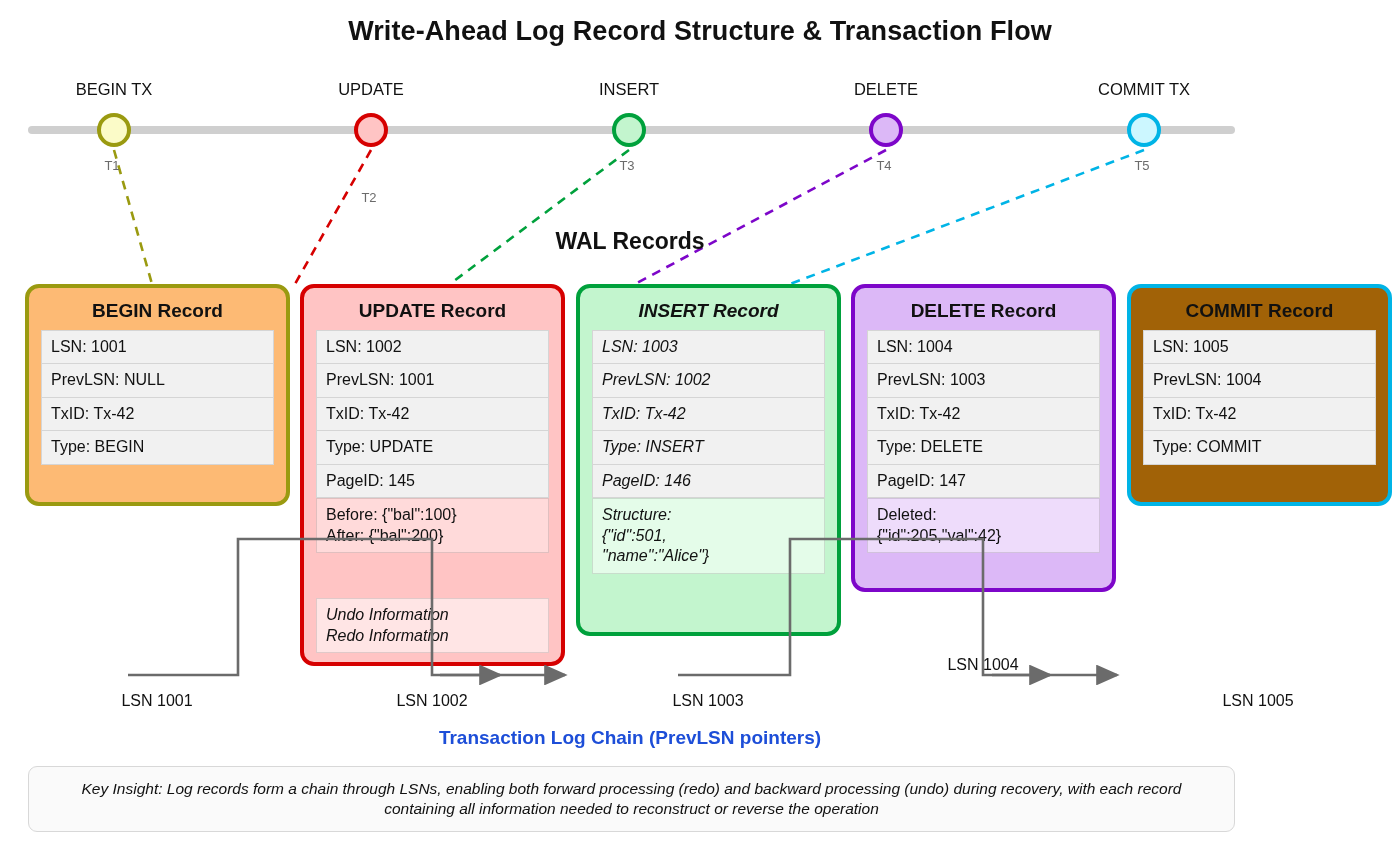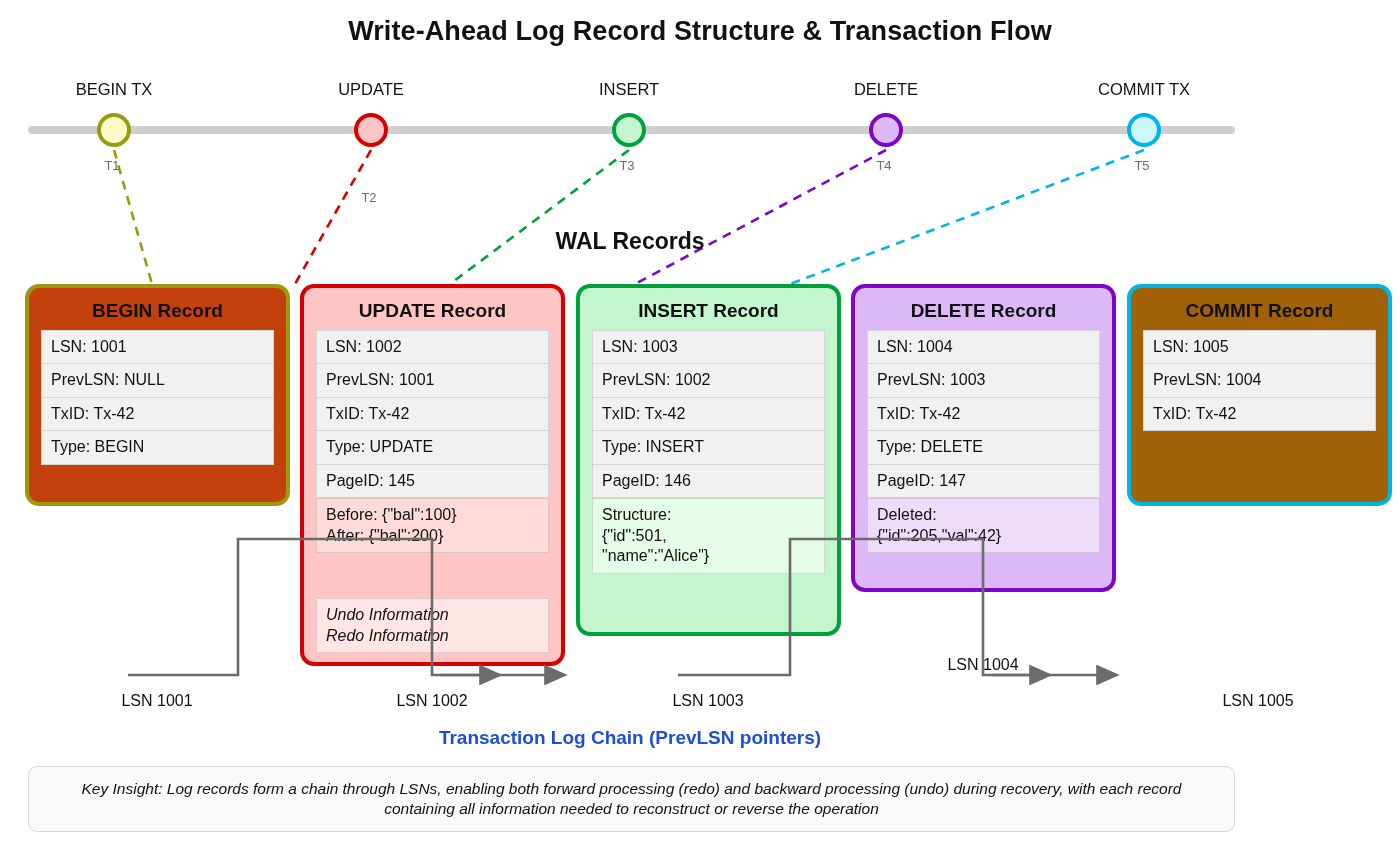--- a/index.html
+++ b/index.html
@@ -147,21 +147,21 @@
       <div class="tl-dot" style="left: 886px; border-color: rgb(125, 6, 201); background: rgb(220, 184, 247);"></div>
       <div class="tl-tick" style="left: 884px;">T4</div>
       <div class="tl-label" style="left: 1144px;">COMMIT TX</div>
       <div class="tl-dot" style="left: 1144px; border-color: rgb(0, 180, 230); background: rgb(204, 247, 255);"></div>
       <div class="tl-tick" style="left: 1142px;">T5</div>
     </div>
 
   <div class="wal-heading">WAL Records</div>
 
   <div id="records">
-      <div class="card" style="left: 25px; top: 284px; width: 265px; height: 222px; border-color: rgb(154, 154, 16); background: #c2410c;">
+      <div class="card" style="left: 25px; top: 284px; width: 265px; height: 222px; border-color: rgb(154, 154, 16); background: #fdba74;">
         <div class="card-title">BEGIN Record</div>
         <div class="field-list">
           <div class="field">LSN: 1001</div>
           <div class="field">PrevLSN: NULL</div>
           <div class="field">TxID: Tx-42</div>
           <div class="field">Type: BEGIN</div>
         </div>
       </div>
       <div class="card" style="left: 300px; top: 284px; width: 265px; height: 382px; border-color: rgb(214, 0, 0); background: rgb(255, 196, 196);">
         <div class="card-title">UPDATE Record</div>
@@ -178,21 +178,21 @@
             <span class="ln">After: {"bal":200}</span>
           </div>
         </div>
         <div class="payload-group">
           <div class="payload multiline italic" style="background: rgb(255, 229, 229);">
             <span class="ln">Undo Information</span>
             <span class="ln">Redo Information</span>
           </div>
         </div>
       </div>
-      <div class="card" style="left: 576px; top: 284px; width: 265px; height: 352px; border-color: rgb(0, 161, 60); background: rgb(195, 245, 206);">
+      <div class="card" style="left: 576px; top: 284px; width: 265px; height: 352px; border-color: rgb(0, 161, 60); background: rgb(195, 245, 206); font-style: italic;">
         <div class="card-title">INSERT Record</div>
         <div class="field-list">
           <div class="field">LSN: 1003</div>
           <div class="field">PrevLSN: 1002</div>
           <div class="field">TxID: Tx-42</div>
           <div class="field">Type: INSERT</div>
           <div class="field">PageID: 146</div>
         </div>
         <div class="payload-group">
           <div class="payload multiline" style="background: rgb(228, 252, 233);">
@@ -217,20 +217,21 @@
             <span class="ln">{"id":205,"val":42}</span>
           </div>
         </div>
       </div>
       <div class="card" style="left: 1127px; top: 284px; width: 265px; height: 222px; border-color: rgb(0, 180, 230); background: #a16207;">
         <div class="card-title">COMMIT Record</div>
         <div class="field-list">
           <div class="field">LSN: 1005</div>
           <div class="field">PrevLSN: 1004</div>
           <div class="field">TxID: Tx-42</div>
+          <div class="field">Type: COMMIT</div>
         </div>
       </div>
     </div>
 
   <svg class="chain-svg">
     <defs>
       <marker id="arw" markerWidth="9" markerHeight="8" refX="8" refY="4" orient="auto">
         <path d="M0,0 L9,4 L0,8 z" fill="#6b6b6b"></path>
       </marker>
     </defs>

